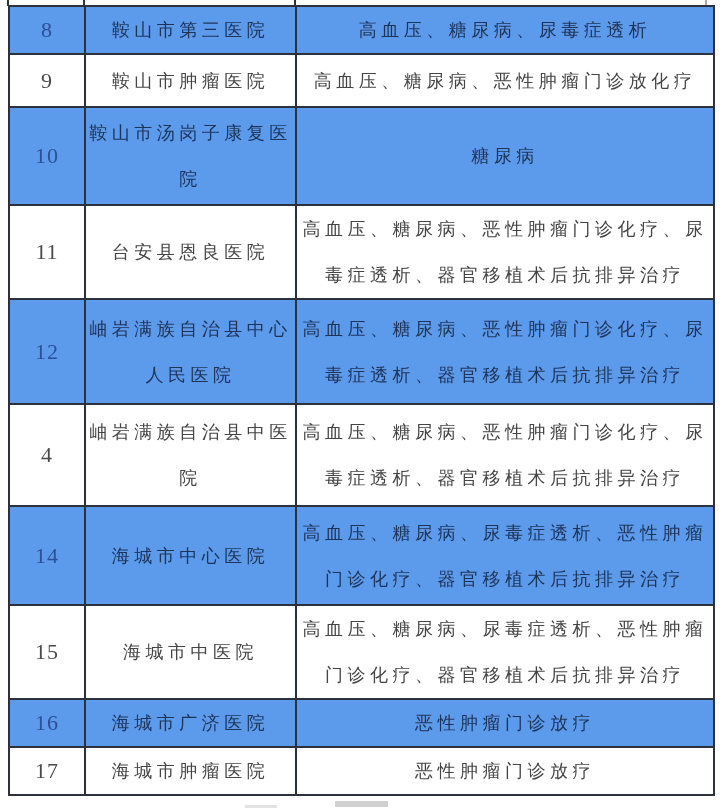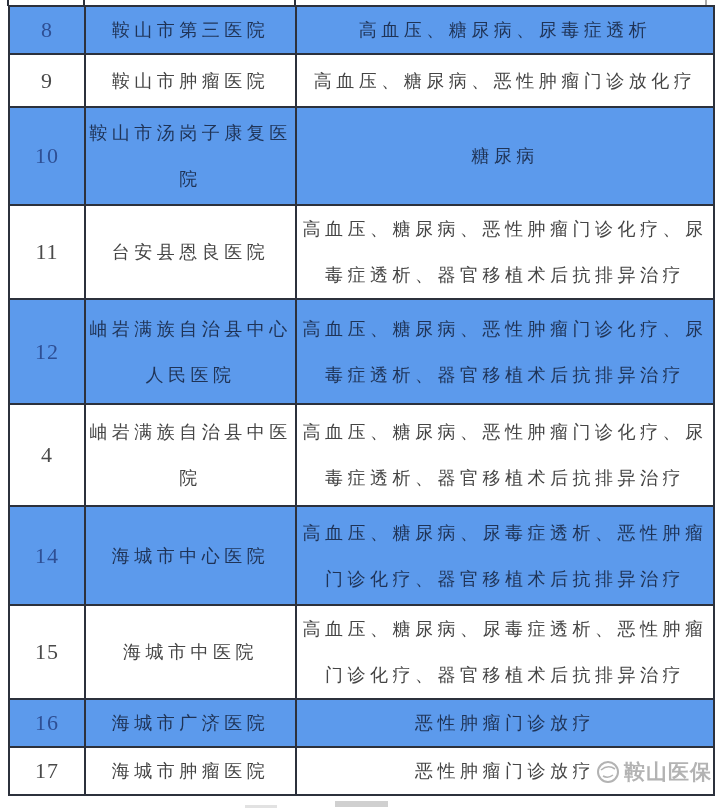--- a/index.html
+++ b/index.html
@@ -130,25 +130,17 @@
         <td>恶性肿瘤门诊放疗</td>
       </tr>
       <tr class="white" style="height:48px">
         <td class="num">17</td>
         <td>海城市肿瘤医院</td>
         <td>恶性肿瘤门诊放疗</td>
       </tr>
     </tbody>
   </table>
 
-  <div class="watermark">
-    <svg width="24" height="24" viewBox="0 0 24 24">
-      <circle cx="12" cy="12" r="10" fill="none" stroke="#b3b3b3" stroke-width="2"></circle>
-      <path d="M5 10 q7 -6 14 -1" fill="none" stroke="#b3b3b3" stroke-width="1.6"></path>
-      <path d="M7 16 q5 3 10 -1" fill="none" stroke="#b3b3b3" stroke-width="1.6"></path>
-    </svg>
-    <span>鞍山医保</span>
-  </div>
 
   <div class="artifact-a"></div>
   <div class="artifact-b"></div>
 
 </div>
 
 </body></html>

